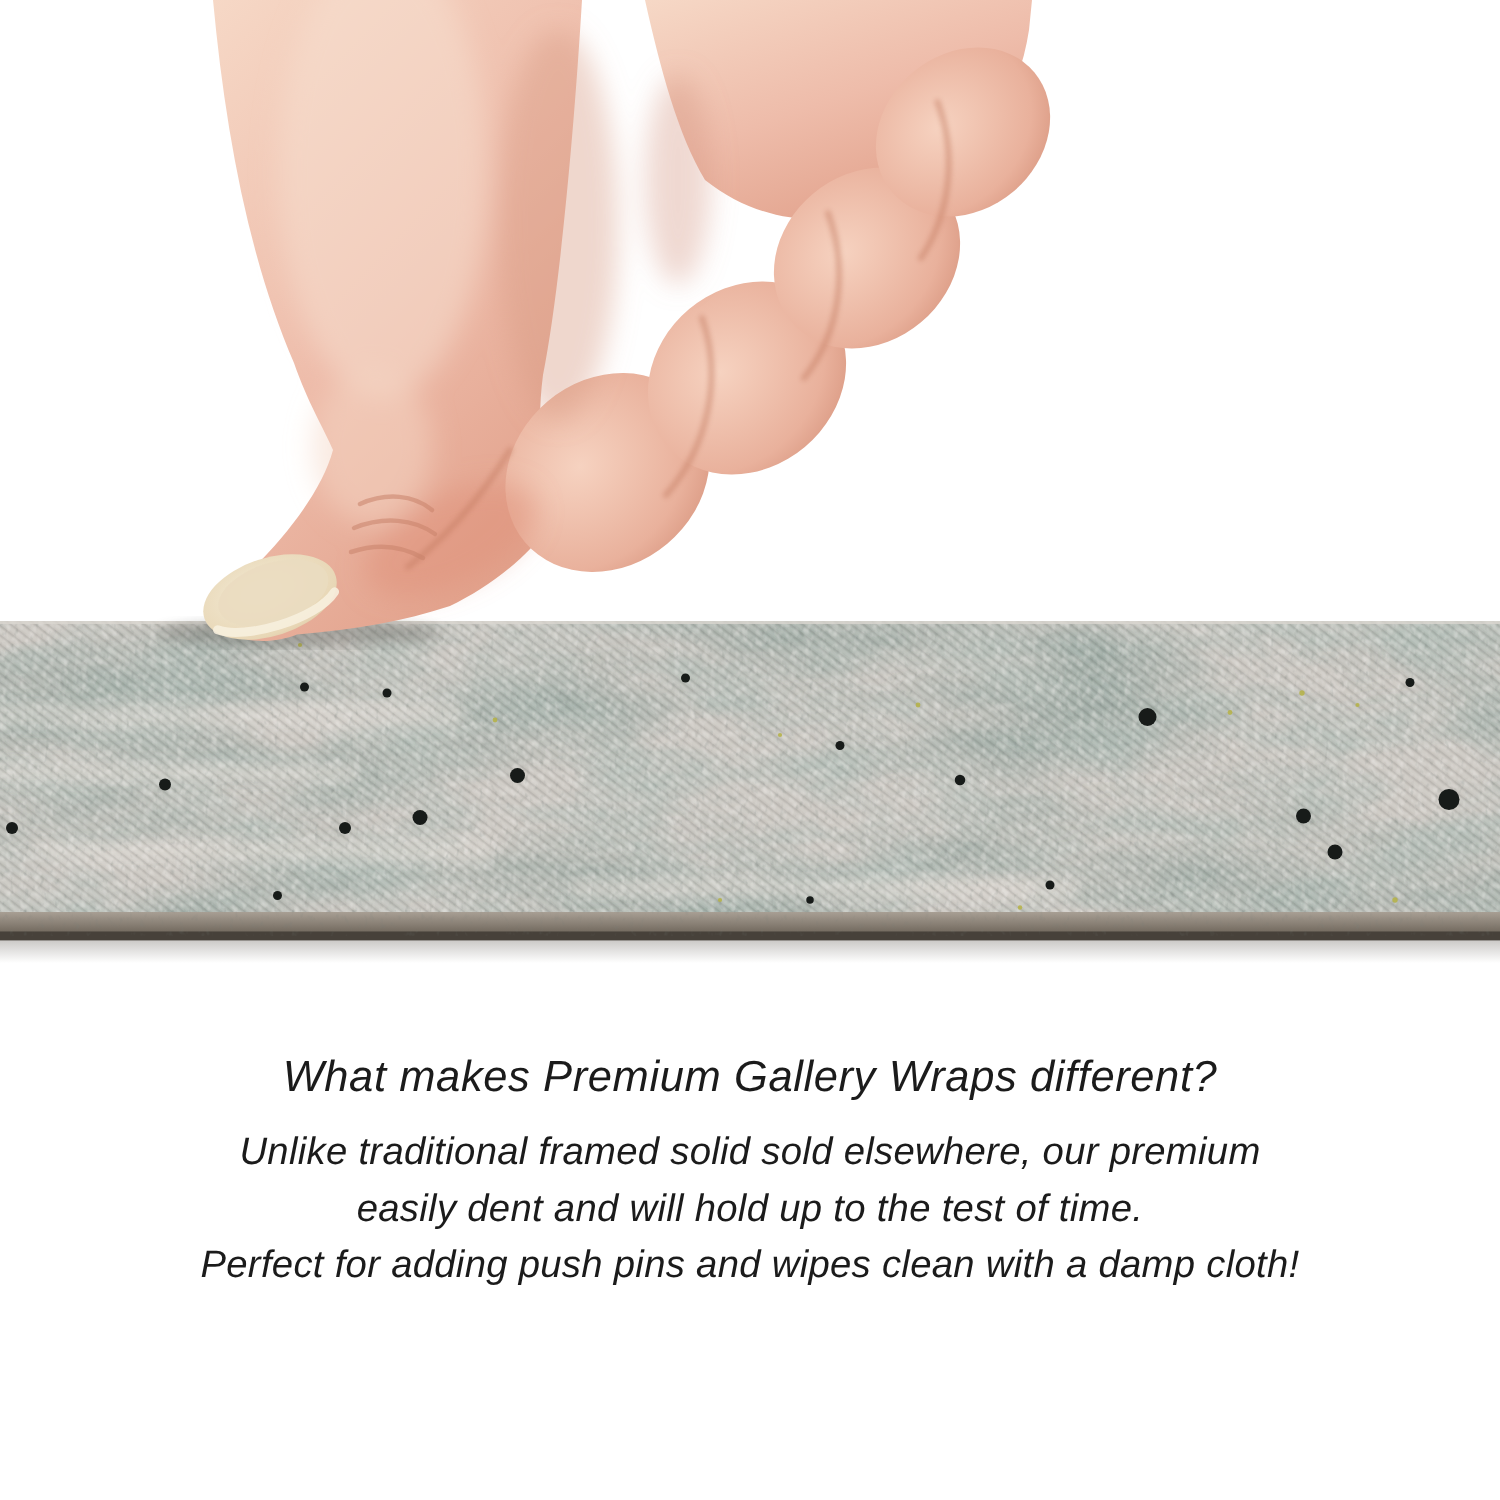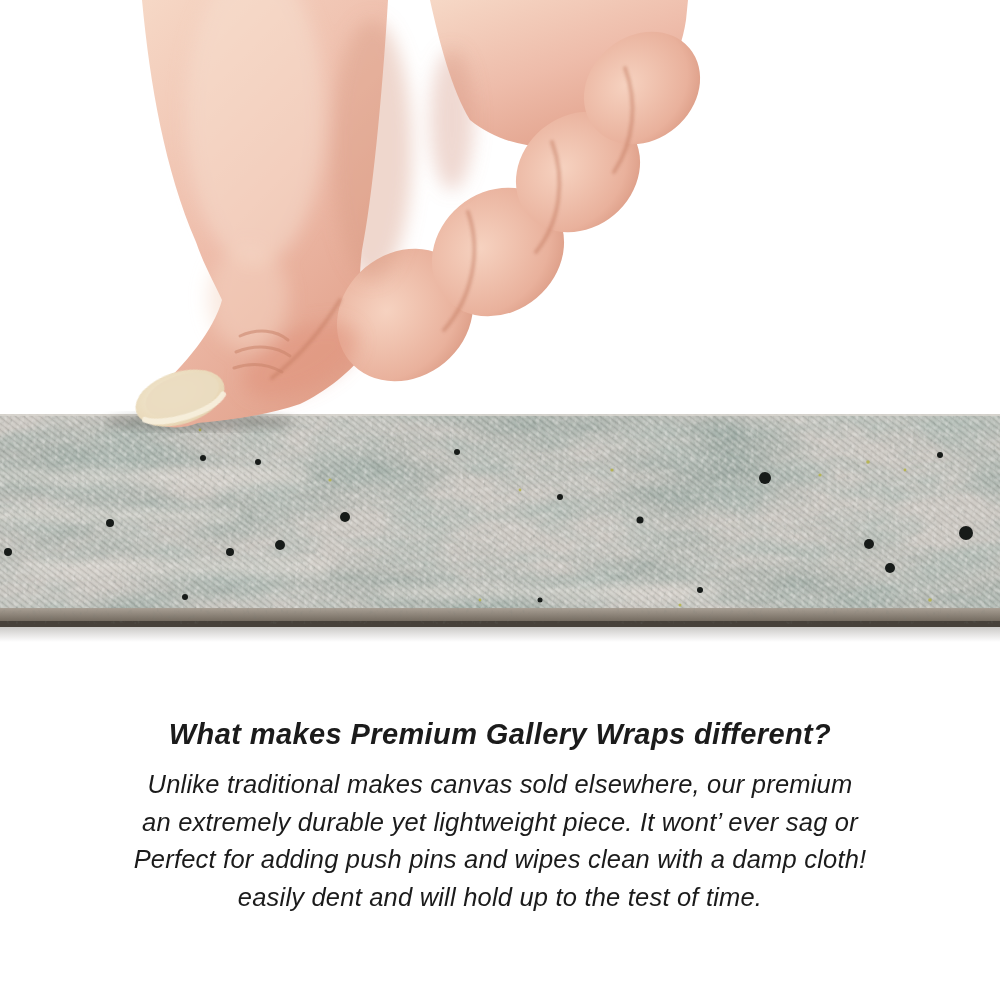--- a/index.html
+++ b/index.html
@@ -6,21 +6,21 @@
   .stage{
     position:relative;width:1000px;height:1000px;background:#ffffff;
     overflow:hidden;font-family:"Liberation Sans",sans-serif;
   }
   .photo-svg{position:absolute;left:0;top:0;display:block;}
   .caption{
     position:absolute;left:0;top:702px;width:1000px;text-align:center;
     color:#1b1b1b;font-style:italic;
   }
   .caption-heading{
-    font-size:29px;font-weight:700;letter-spacing:.4px;margin:16px 0 15px 0;
+    font-size:29px;font-weight:400;letter-spacing:.4px;margin:0 0 15px 0;
   }
   .caption-line{
     font-size:25.5px;font-weight:400;line-height:37.5px;letter-spacing:.2px;
     white-space:nowrap;
   }
 </style>
 </head>
 <body>
 
 <div class="stage">
@@ -207,19 +207,18 @@
       <g transform="rotate(-18 180 398)">
         <ellipse cx="180" cy="398" rx="46" ry="26" fill="url(#nailGrad)"></ellipse>
         <ellipse cx="183" cy="396" rx="38" ry="20" fill="#eadbc0" opacity="0.9"></ellipse>
         <path d="M140,408 C155,420 205,422 222,408" fill="none" stroke="#f7f0de" stroke-width="6" stroke-linecap="round" opacity="0.9"></path>
       </g>
     </g>
   </svg>
 
   <div class="caption">
     <h1 class="caption-heading">What makes Premium Gallery Wraps different?</h1>
-    <div class="caption-line">Unlike traditional makes canvas sold elsewhere, our premium</div>
-    <div class="caption-line">an extremely durable yet lightweight piece. It wont’ ever sag or</div>
+    <div class="caption-line">Unlike traditional framed solid sold elsewhere, our premium</div>
+    <div class="caption-line">easily dent and will hold up to the test of time.</div>
     <div class="caption-line">Perfect for adding push pins and wipes clean with a damp cloth!</div>
-    <div class="caption-line">easily dent and will hold up to the test of time.</div>
   </div>
 
 </div>
 
 </body></html>

